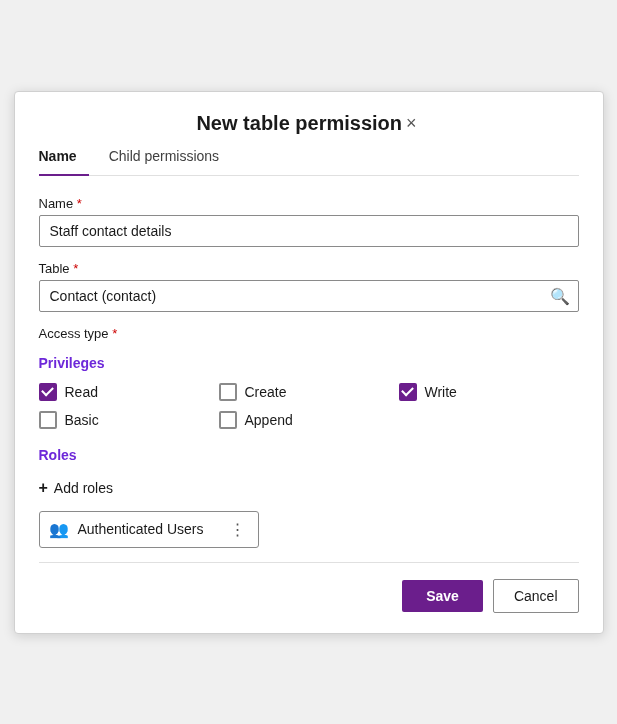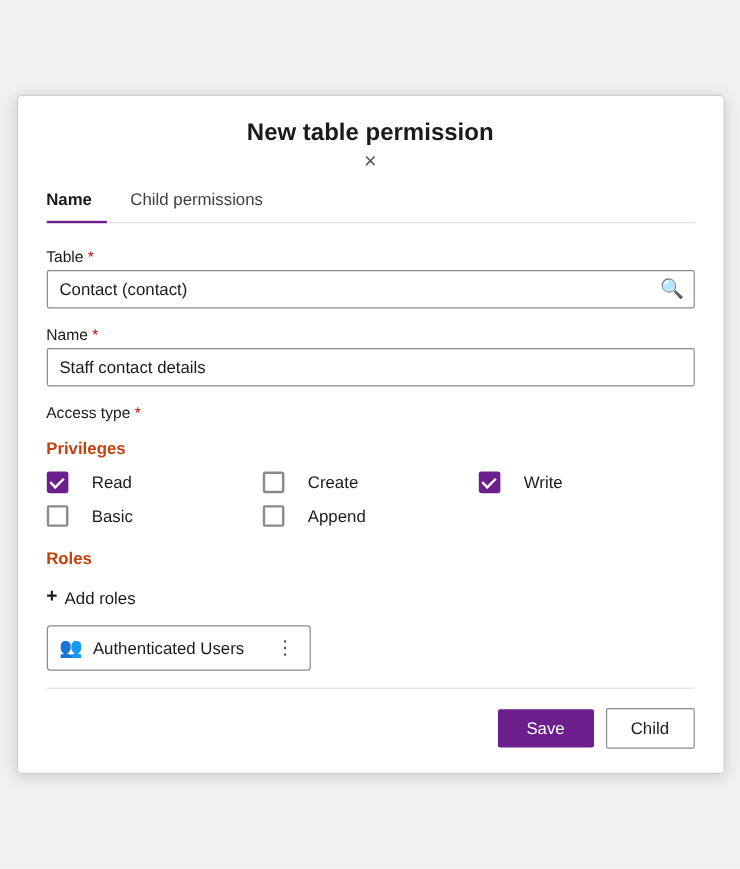--- a/index.html
+++ b/index.html
@@ -19,21 +19,20 @@
       width: 590px;
       padding: 20px 24px 20px 24px;
       box-shadow: 0 2px 12px rgba(0,0,0,0.15);
       position: relative;
     }
     .dialog-header {
       display: flex;
       align-items: center;
       justify-content: center;
       margin-bottom: 4px;
-      flex-direction: column;
     }
     .dialog-title {
       font-size: 20px;
       font-weight: 600;
       color: #1a1a1a;
     }
     .close-btn {
       background: none;
       border: none;
       cursor: pointer;
@@ -135,33 +134,33 @@
       border-radius: 2px;
       margin-bottom: 14px;
     }
     .info-box a {
       color: #0066cc;
       text-decoration: none;
     }
     .section-label {
       font-size: 14px;
       font-weight: 600;
-      color: #c2410c;
+      color: #6d28d9;
       margin-bottom: 12px;
     }
     .privileges-grid {
       display: grid;
       grid-template-columns: 1fr 1fr 1fr;
       row-gap: 10px;
       margin-bottom: 18px;
     }
     .privilege-item {
       display: flex;
       align-items: center;
-      gap: 20px;
+      gap: 8px;
       font-size: 14px;
       color: #1a1a1a;
     }
     .custom-checkbox {
       width: 18px;
       height: 18px;
       border: 2px solid #8a8a8a;
       border-radius: 2px;
       display: flex;
       align-items: center;
@@ -235,21 +234,21 @@
       border-top: 1px solid #e0e0e0;
       margin-top: 6px;
     }
     .btn-save {
       background: #6b1e8c;
       color: #fff;
       border: none;
       border-radius: 2px;
       padding: 8px 24px;
       font-size: 14px;
-      font-weight: 400;
+      font-weight: 700;
       cursor: pointer;
     }
     .btn-cancel {
       background: #fff;
       color: #1a1a1a;
       border: 1px solid #8a8a8a;
       border-radius: 2px;
       padding: 8px 20px;
       font-size: 14px;
       cursor: pointer;
@@ -265,39 +264,39 @@
     <button class="close-btn">×</button>
   </div>
 
   <div class="tabs">
     <div class="tab active">
       <span>Name</span>
     </div>
     <div class="tab child">
       <span>Child permissions</span>
     </div>
+  </div>
+
+  <div class="field-group">
+    <div class="field-label">
+      <span>Name</span><span class="required"> *</span>
+    </div>
+    <input class="text-input" type="text" value="Staff contact details" style="">
   </div>
 
   <div class="field-group">
     <div class="field-label">
       <span>Table</span><span class="required"> *</span>
     </div>
     <div class="search-input-wrapper">
       <input class="text-input" type="text" value="Contact (contact)" style="">
       <button class="search-icon-btn">
         <span>🔍</span>
       </button>
     </div>
-  </div>
-
-  <div class="field-group">
-    <div class="field-label">
-      <span>Name</span><span class="required"> *</span>
-    </div>
-    <input class="text-input" type="text" value="Staff contact details" style="">
   </div>
 
   <div class="field-group">
     <div class="field-label">
       <span>Access type</span><span class="required"> *</span>
     </div>
   </div>
 
 
   <div class="field-group">
@@ -343,16 +342,16 @@
       <div class="role-chip-left">
         <span class="role-icon">👥</span>
         <span>Authenticated Users</span>
       </div>
       <button class="role-menu-btn">⋮</button>
     </div>
   </div>
 
   <div class="dialog-footer">
     <button class="btn-save">Save</button>
-    <button class="btn-cancel">Child</button>
+    <button class="btn-cancel">Cancel</button>
   </div>
 
 </div>
 
 </body></html>

